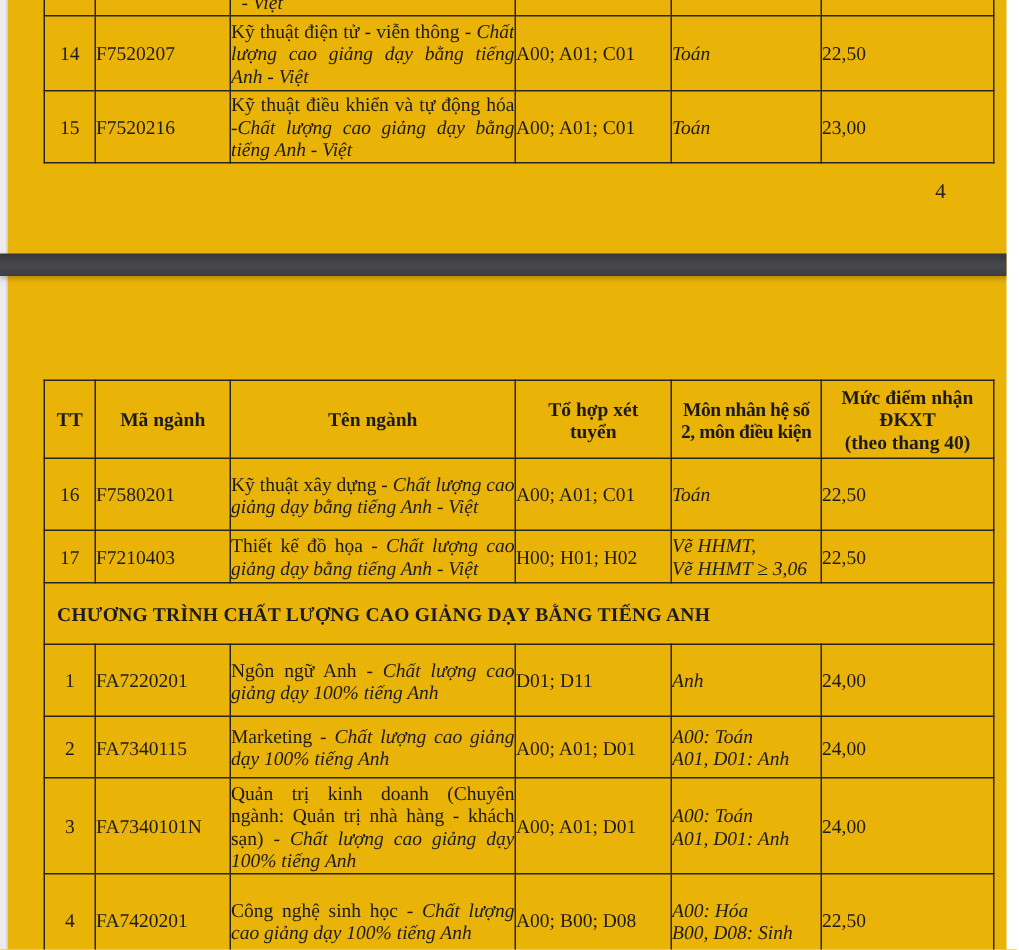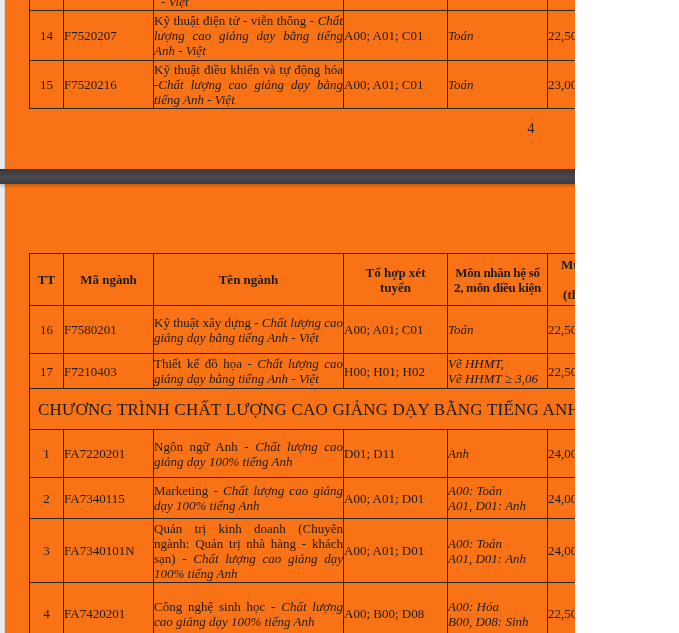--- a/index.html
+++ b/index.html
@@ -1,17 +1,17 @@
 <!DOCTYPE html>
 <html><head>
 <meta charset="utf-8">
 <style>
   html,body{margin:0;padding:0;}
   body{font-family:"Liberation Serif","DejaVu Serif",serif;color:#1b1b1b;}
-  .viewport{position:relative;width:575px;height:633px;background:#f97316;overflow:hidden;}
+  .viewport{position:relative;width:671px;height:633px;background:#eab308;overflow:hidden;}
   .left-strip{position:absolute;left:0;top:0;width:4px;height:633px;background:#ebebeb;border-right:1px solid #d6d6d6;}
   .page-separator{position:absolute;left:0;top:169px;width:679px;height:15px;
     background:linear-gradient(#37373b,#48484d 55%,#3d3d41);
     box-shadow:0 2px 3px rgba(0,0,0,.22);}
   .page-number{position:absolute;top:121px;right:32px;width:24px;text-align:center;
     font-size:14px;color:#222;}
   table.doc-table{border-collapse:collapse;table-layout:fixed;width:633px;}
   .doc-table td{border:1px solid #262626;overflow:hidden;padding:0;vertical-align:middle;
     font-size:13px;line-height:15px;}
   .top-table{position:absolute;left:29px;top:0;}
@@ -21,21 +21,21 @@
   .c-tt{text-align:center;}
   .c-code{padding-left:10px;margin-top:21px;}
   .c-name{padding:3px 6px;text-align:justify;font-size:12.5px;line-height:14px;vertical-align:middle;margin-top:23px;}
   .c-tohop{padding-left:7px;margin-top:24px;}
   .c-mon{padding-left:8px;font-size:12.5px;line-height:15px;}
   .c-mon span{display:block;font-style:italic;}
   .c-score{text-align:left;}
   .header-row td{font-weight:bold;text-align:center;font-size:13px;line-height:15px;padding:2px;}
   .header-row .hdr-condensed{font-size:13px;letter-spacing:-0.3px;}
   .hdr-line{display:block;}
-  .section-row td{font-weight:normal;font-size:17px;letter-spacing:.2px;padding-left:8px;text-align:left;}
+  .section-row td{font-weight:bold;font-size:13px;letter-spacing:.2px;padding-left:8px;text-align:left;}
   .clip-cell{position:relative;}
   .clip-cell .clipped-text{display:block;margin-top:-7px;padding-left:7px;font-style:italic;}
   i{font-style:italic;}
 </style>
 </head>
 <body>
 
 <div class="viewport">
   <div class="left-strip"></div>
 

